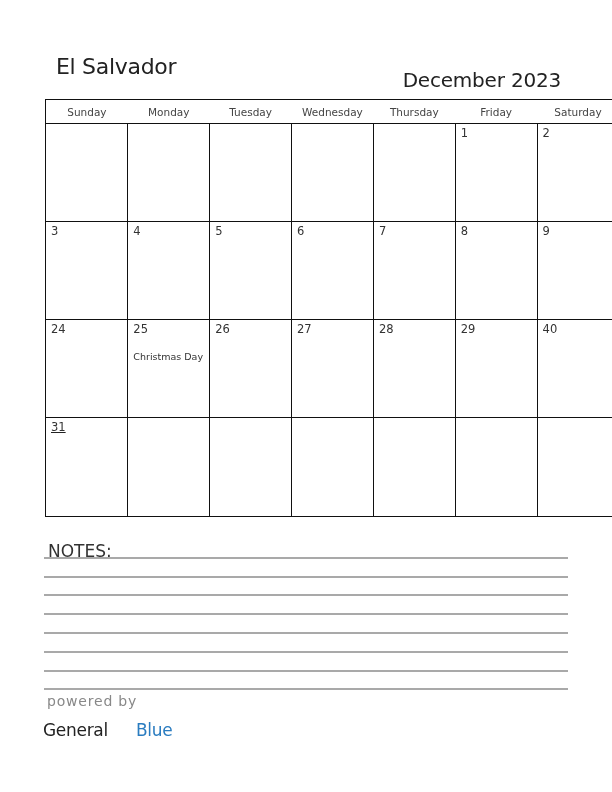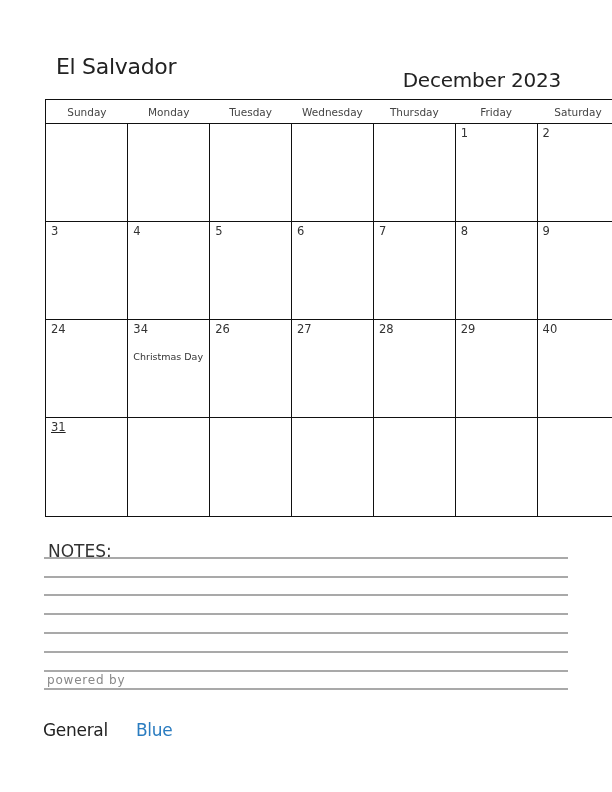--- a/index.html
+++ b/index.html
@@ -10,21 +10,21 @@
     table { border-collapse: collapse; width: 100%; height: 100%; table-layout: fixed; }
     th { height: 23px; font-weight: normal; font-size: 10.5px; color: #444; border-bottom: 1.2px solid #111; text-align: center; padding: 0; }
     td { border: 1.2px solid #111; vertical-align: top; padding: 3px 5px; height: 64px; box-sizing: border-box; }
     tr td:first-child { border-left: none; }
     tr td:last-child { border-right: none; }
     tbody tr:last-child td { border-bottom: none; text-decoration: underline; }
     .daynum { font-size: 11.5px; color: #333; display: block; line-height: 13px; }
     .holiday { font-size: 9.5px; color: #333; display: block; line-height: 13px; margin-top: 14px; }
     .notes-label { position: absolute; left: 48px; top: 541px; font-size: 17px; color: #333; }
     .note-line { position: absolute; left: 44px; width: 524px; height: 1.5px; background: #a9a9a9; }
-    .powered { position: absolute; left: 47px; top: 673px; font-size: 12px; color: #888; letter-spacing: 0.8px; }
+    .powered { position: absolute; left: 47px; top: 693px; font-size: 14px; color: #888; letter-spacing: 0.8px; }
     .brand { position: absolute; left: 43px; top: 720px; font-size: 17px; letter-spacing: -0.3px; }
     .brand .g { color: #222; }
     .brand .b { color: #2a7cc0; margin-left: 28px; }
   </style>
 </head>
 <body>
 
 <div class="title-left">El Salvador</div>
 <div class="title-right">December 2023</div>
 
@@ -86,21 +86,21 @@
           </td>
           <td>
             <span class="daynum">9</span>
           </td>
         </tr>
         <tr>
           <td>
             <span class="daynum">24</span>
           </td>
           <td>
-            <span class="daynum">34</span>
+            <span class="daynum">25</span>
             <span class="holiday">Christmas Day</span>
           </td>
           <td>
             <span class="daynum">26</span>
           </td>
           <td>
             <span class="daynum">27</span>
           </td>
           <td>
             <span class="daynum">28</span>

